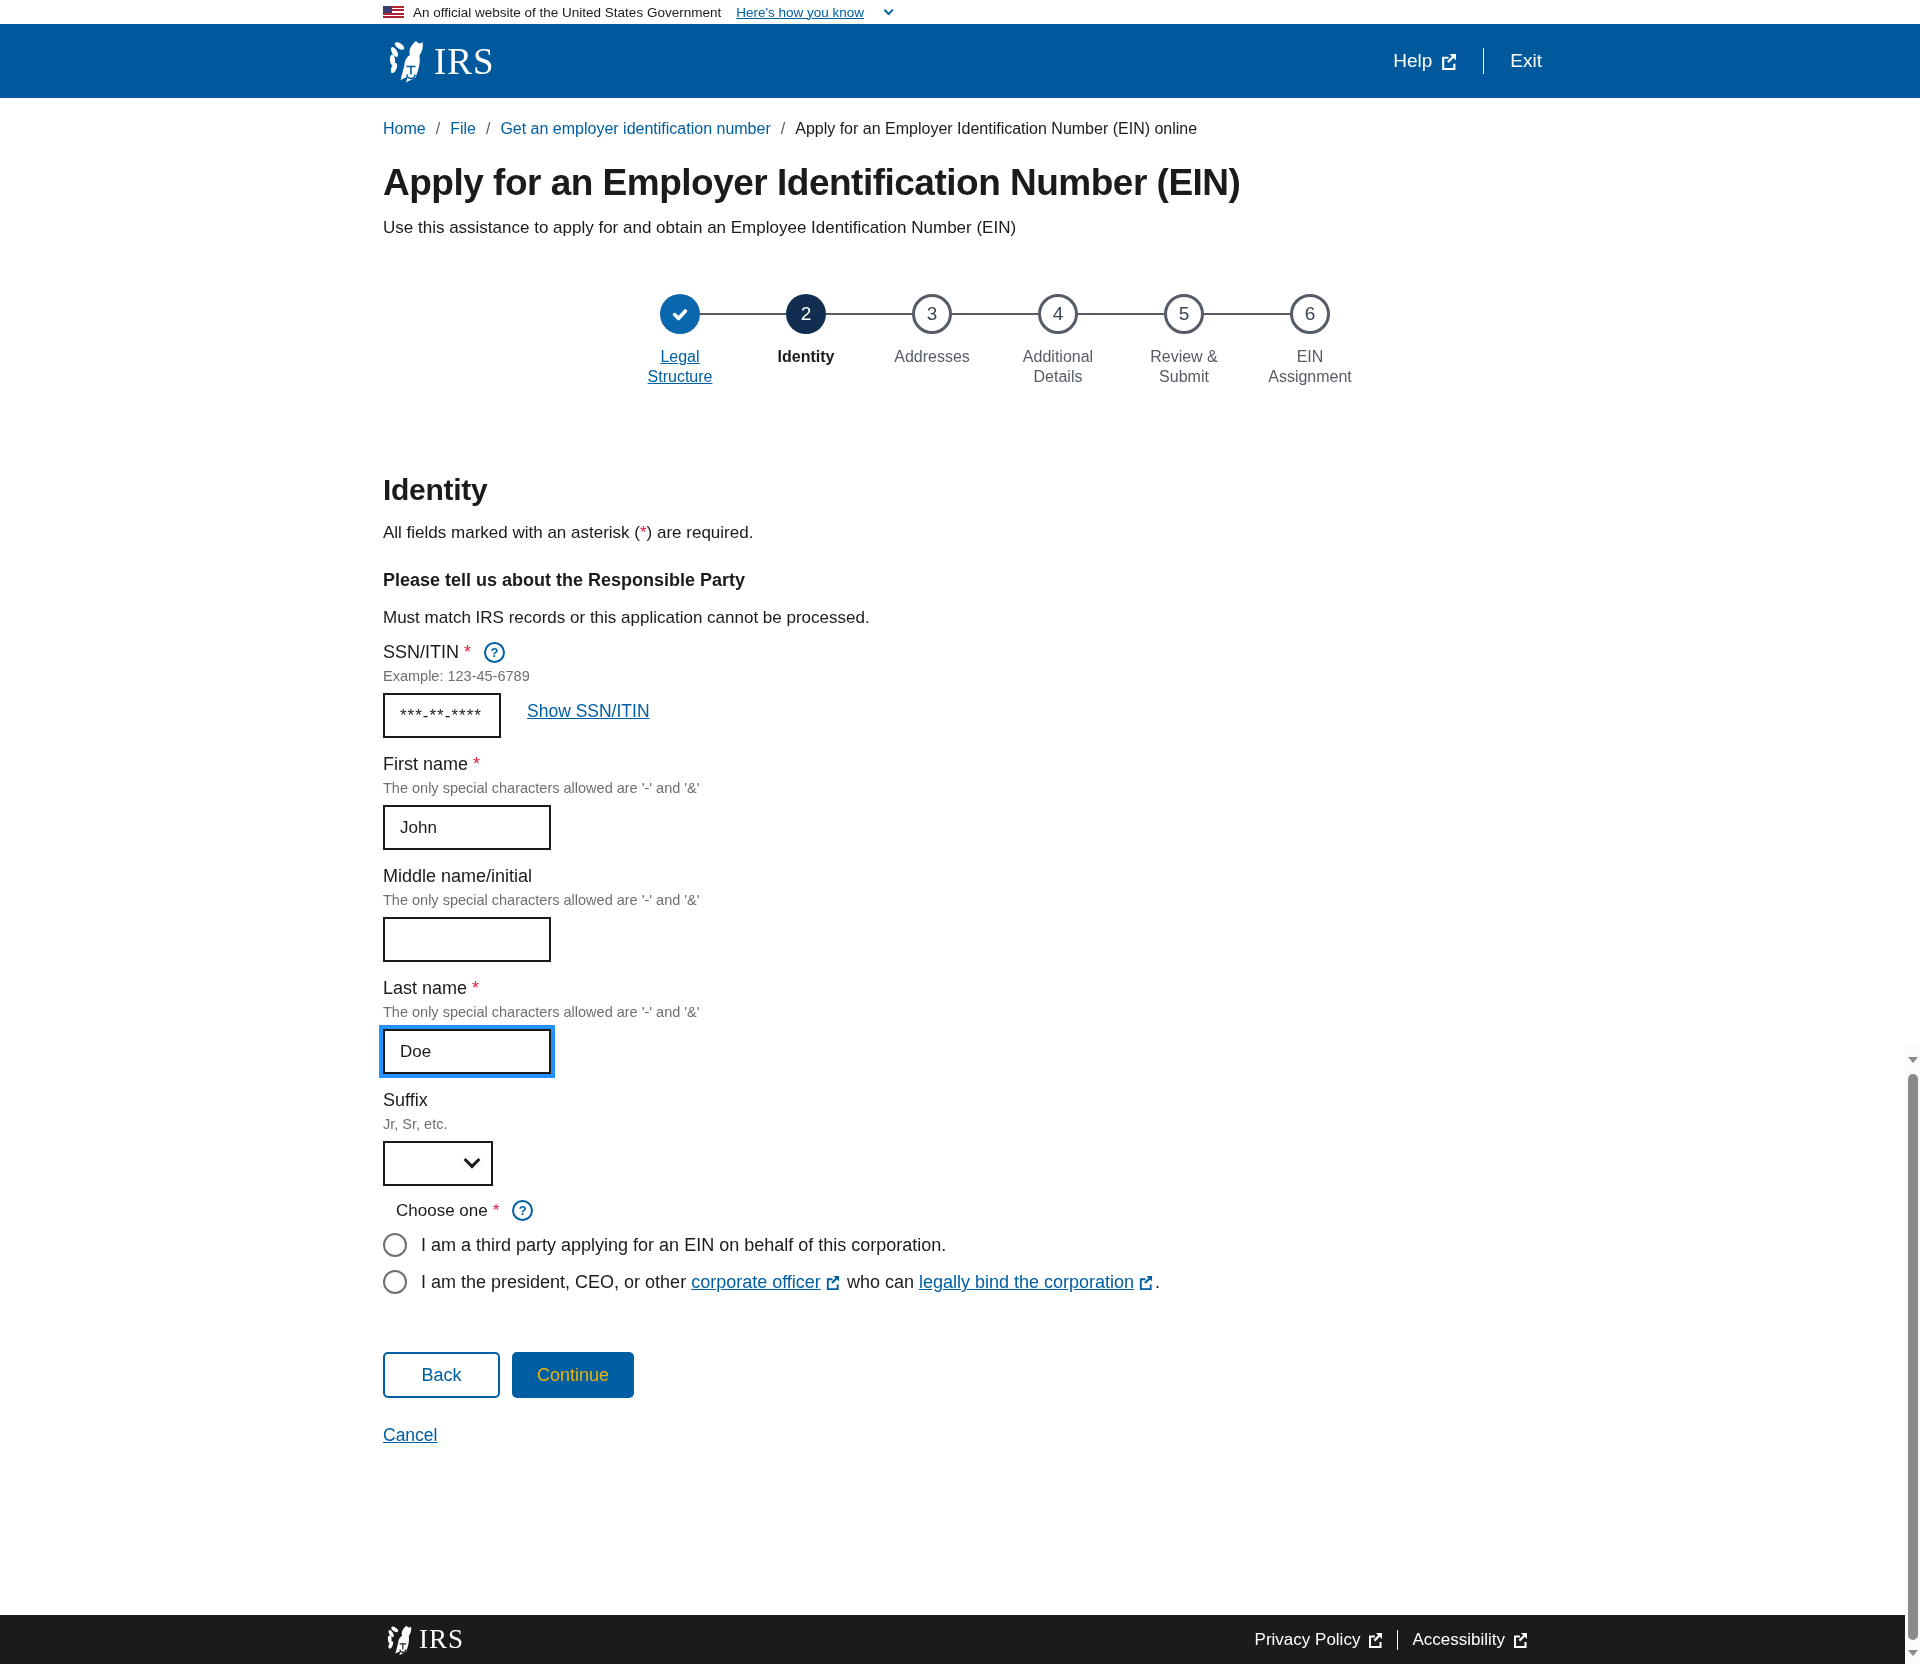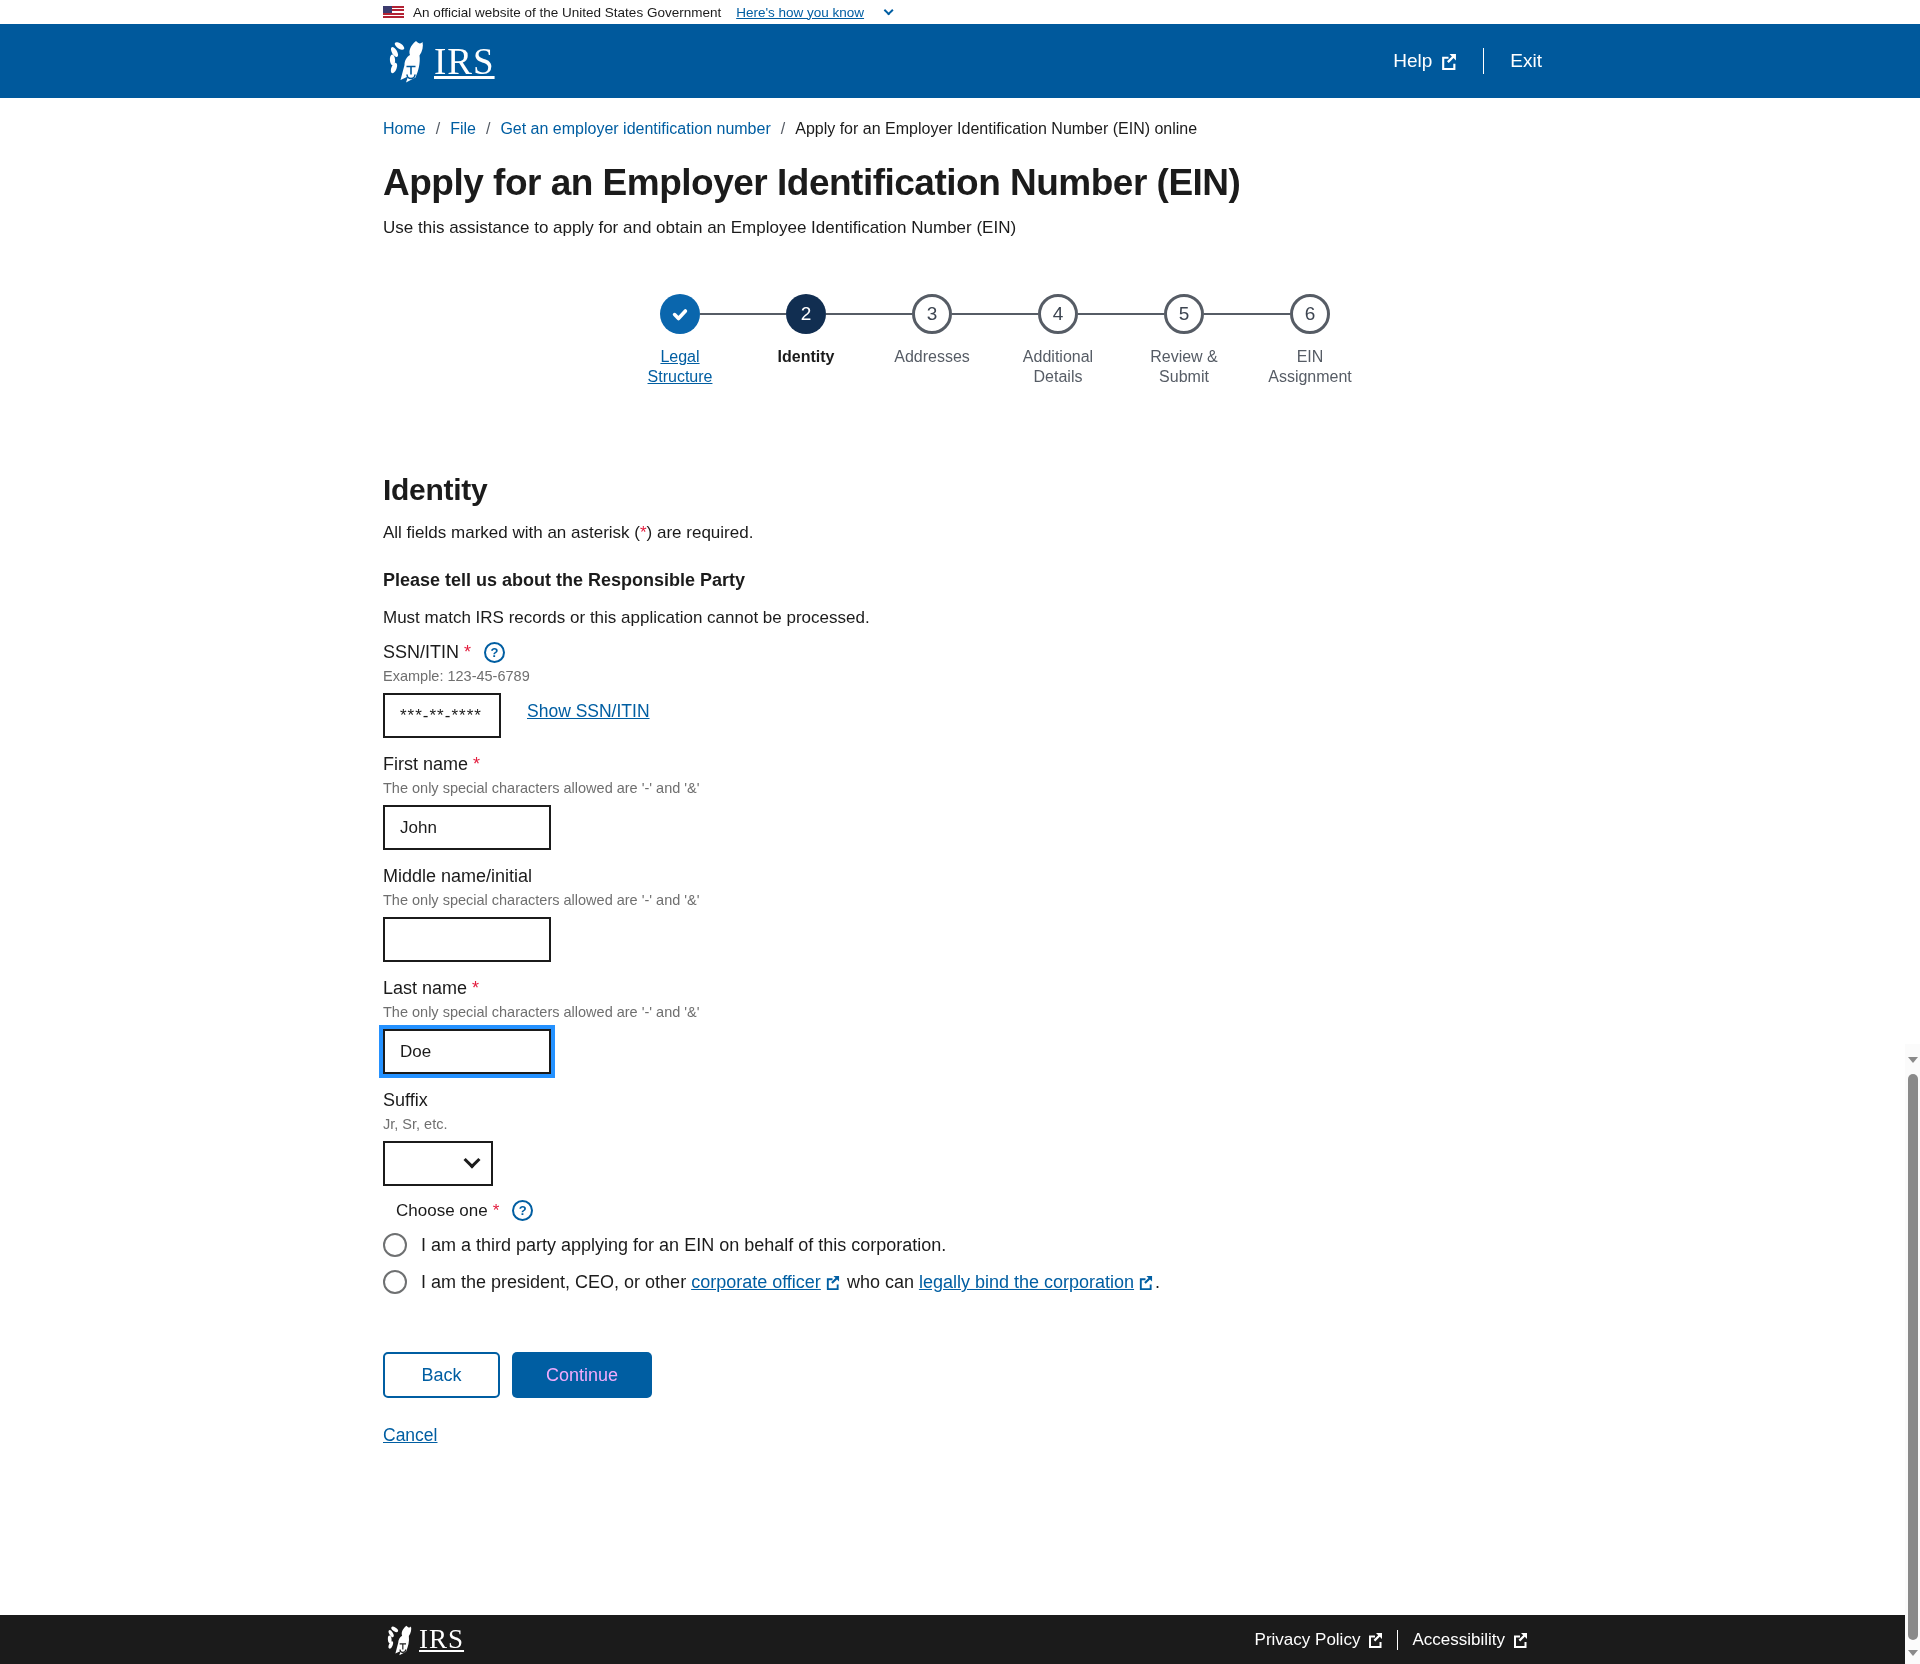--- a/index.html
+++ b/index.html
@@ -23,21 +23,21 @@
   .chev-down { display:inline-block; width:7px; height:7px; border-right:2px solid #005ea2;
     border-bottom:2px solid #005ea2; transform:rotate(45deg) translateY(-3px); margin-left:10px; }
 
   
   .site-header {
     height:74px; background:#00599c; color:#fff;
     display:flex; align-items:center; padding:0 378px 0 383px;
   }
   .logo { display:flex; align-items:center; gap:3px; }
   .logo svg { display:block; }
-  .logo-text { font-family:"Liberation Serif", serif; font-size:37px; letter-spacing:1px; color:#fff;text-decoration:underline; }
+  .logo-text { font-family:"Liberation Serif", serif; font-size:37px; letter-spacing:1px; color:#fff; }
   .header-right { margin-left:auto; display:flex; align-items:center; font-size:19px; }
   .header-link { color:#fff; text-decoration:none; display:flex; align-items:center; gap:8px; }
   .header-divider { width:1px; height:26px; background:#ffffff; margin:0 26px; }
   .ext-icon { display:inline-block; }
 
   
   main { padding-left:383px; }
   .breadcrumb { padding-top:22px; font-size:16px; display:flex; gap:10px; align-items:center; flex-wrap:wrap; }
   .breadcrumb a { color:#005ea2; }
   .breadcrumb .sep { color:#565c65; }
@@ -107,21 +107,21 @@
   .radio-row { display:flex; align-items:center; gap:14px; margin-top:11px; font-size:18px; }
   .radio-circle { width:24px; height:24px; border:2px solid #6e7071; border-radius:50%; background:#fff; flex:0 0 auto; cursor:pointer; }
   .radio-text { line-height:26px; }
   .radio-text a { color:#005ea2; text-decoration:underline; }
   .radio-text .ext-icon { margin:0 2px 0 4px; position:relative; top:2px; }
 
   
   .actions-row { display:flex; gap:12px; margin-top:57px; }
   .btn { height:46px; border-radius:5px; font-size:18px; font-family:"Liberation Sans", sans-serif; cursor:pointer; }
   .btn-back { width:117px; background:#fff; border:2px solid #005ea2; color:#005ea2; }
-  .btn-continue { width:140px; background:#005ea2; border:none; color:#f0abfc; }
+  .btn-continue { width:122px; background:#005ea2; border:none; color:#eab308; }
   .cancel-row { margin-top:27px; }
   .cancel-link { color:#005ea2; text-decoration:underline; font-size:17.5px; }
 
   
   .site-footer {
     position:absolute; left:0; right:0; bottom:0; height:49px; background:#1b1b1b;
     display:flex; align-items:center; padding:0 392px 0 383px; color:#fff;
   }
   .footer-logo { display:flex; align-items:center; gap:2px; }
   .footer-logo .logo-text { font-size:27px; }

